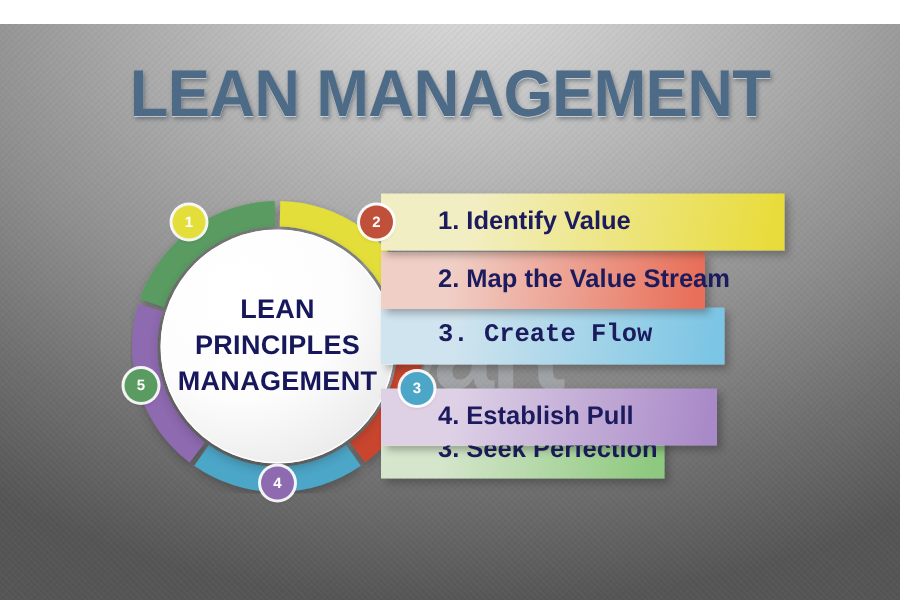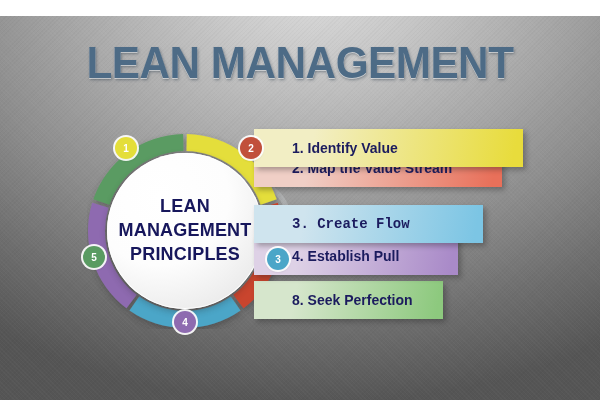--- a/index.html
+++ b/index.html
@@ -90,21 +90,21 @@
   }
 
   
   .banner {
     position:absolute;
     left:254px;
     height:38px;
     display:flex;
     align-items:center;
     padding-left:38px;
-    font-size:14px;
+    font-size:17px;
     font-weight:bold;
     color:#1b1b5e;
     box-shadow:3px 3px 5px rgba(30,30,30,.33);
     white-space:nowrap;
   }
   .banner span { transform:translateY(-.5px); }
 
   
   #donut {
     position:absolute;
@@ -160,31 +160,31 @@
 
   <div id="watermark">
     <div id="wm-logo"></div>
     <div id="wm-text">ickart</div>
   </div>
 
   <div id="banners">
       <div class="banner" style="top: 113px; width: 269px; background: linear-gradient(100deg, rgb(242, 238, 196) 0%, rgb(242, 238, 196) 22%, rgb(232, 220, 60) 96%); z-index: 20;">
         <span>1. Identify Value</span>
       </div>
-      <div class="banner" style="top: 133px; width: 248px; background: linear-gradient(100deg, rgb(240, 207, 198) 0%, rgb(240, 207, 198) 22%, rgb(232, 112, 90) 96%); z-index: 19;">
+      <div class="banner" style="top: 152px; width: 216px; background: linear-gradient(100deg, rgb(240, 207, 198) 0%, rgb(240, 207, 198) 22%, rgb(232, 112, 90) 96%); z-index: 19;">
         <span>2. Map the Value Stream</span>
       </div>
       <div class="banner" style="top: 189px; width: 229px; background: linear-gradient(100deg, rgb(207, 228, 238) 0%, rgb(207, 228, 238) 22%, rgb(124, 197, 228) 96%); z-index: 18; font-family: Liberation Mono, monospace;">
         <span>3. Create Flow</span>
       </div>
-      <div class="banner" style="top: 221px; width: 204px; background: linear-gradient(100deg, rgb(222, 209, 230) 0%, rgb(222, 209, 230) 22%, rgb(169, 138, 200) 96%); z-index: 17;">
+      <div class="banner" style="top: 243px; width: 224px; background: linear-gradient(100deg, rgb(222, 209, 230) 0%, rgb(222, 209, 230) 22%, rgb(169, 138, 200) 96%); z-index: 17;">
         <span>4. Establish Pull</span>
       </div>
       <div class="banner" style="top: 265px; width: 189px; background: linear-gradient(100deg, rgb(214, 230, 204) 0%, rgb(214, 230, 204) 22%, rgb(141, 201, 126) 96%); z-index: 16;">
-        <span>8. Seek Perfection</span>
+        <span>3. Seek Perfection</span>
       </div>
     </div>
 
   <div id="donut">
     <svg viewBox="0 0 196 196" width="196" height="196">
       <defs>
         <filter id="ringshadow" x="-25%" y="-25%" width="150%" height="150%">
           <feDropShadow dx="1" dy="3" stdDeviation="3" flood-color="#303030" flood-opacity="0.45"></feDropShadow>
         </filter>
       </defs>
@@ -193,22 +193,22 @@
           <path d="M 190.81091765358792 69.8018872209695 A 97 97 0 0 1 156.5111748112924 175.36564109604717 L 146.25663901962258 161.80671430601828 A 80 80 0 0 0 174.5450867246086 74.7438245121398 Z" fill="#c9452f"></path>
           <path d="M 153.4981497242151 177.55473195975588 A 97 97 0 0 1 42.50185027578491 177.55473195975588 L 52.22833012435869 163.61215006990176 A 80 80 0 0 0 143.7716698756413 163.61215006990176 Z" fill="#4ba6c8"></path>
           <path d="M 39.488825188707594 175.36564109604717 A 97 97 0 0 1 5.189082346412064 69.80188722096953 L 21.45491327539139 74.74382451213982 A 80 80 0 0 0 49.7433609803774 161.80671430601828 Z" fill="#8e6bb0"></path>
           <path d="M 6.3399555207195135 66.25986379902692 A 97 97 0 0 1 96.13784808723003 1.01787592420051 L 96.46420460802477 18.014743030268463 A 80 80 0 0 0 22.404087027397537 71.82256808167169 Z" fill="#5a9b62"></path>
         </g>
     </svg>
   </div>
 
   <div id="hub">
     <div>LEAN</div>
+    <div>PRINCIPLES</div>
     <div>MANAGEMENT</div>
-    <div>PRINCIPLES</div>
   </div>
 
   <div id="badges">
       <div class="badge" style="left: 115px; top: 121px; background: rgb(228, 222, 58); z-index: 40;">
         <span>1</span>
       </div>
       <div class="badge" style="left: 240px; top: 121px; background: rgb(193, 80, 59); z-index: 40;">
         <span>2</span>
       </div>
       <div class="badge" style="left: 267px; top: 232px; background: rgb(75, 166, 200); z-index: 40;">

